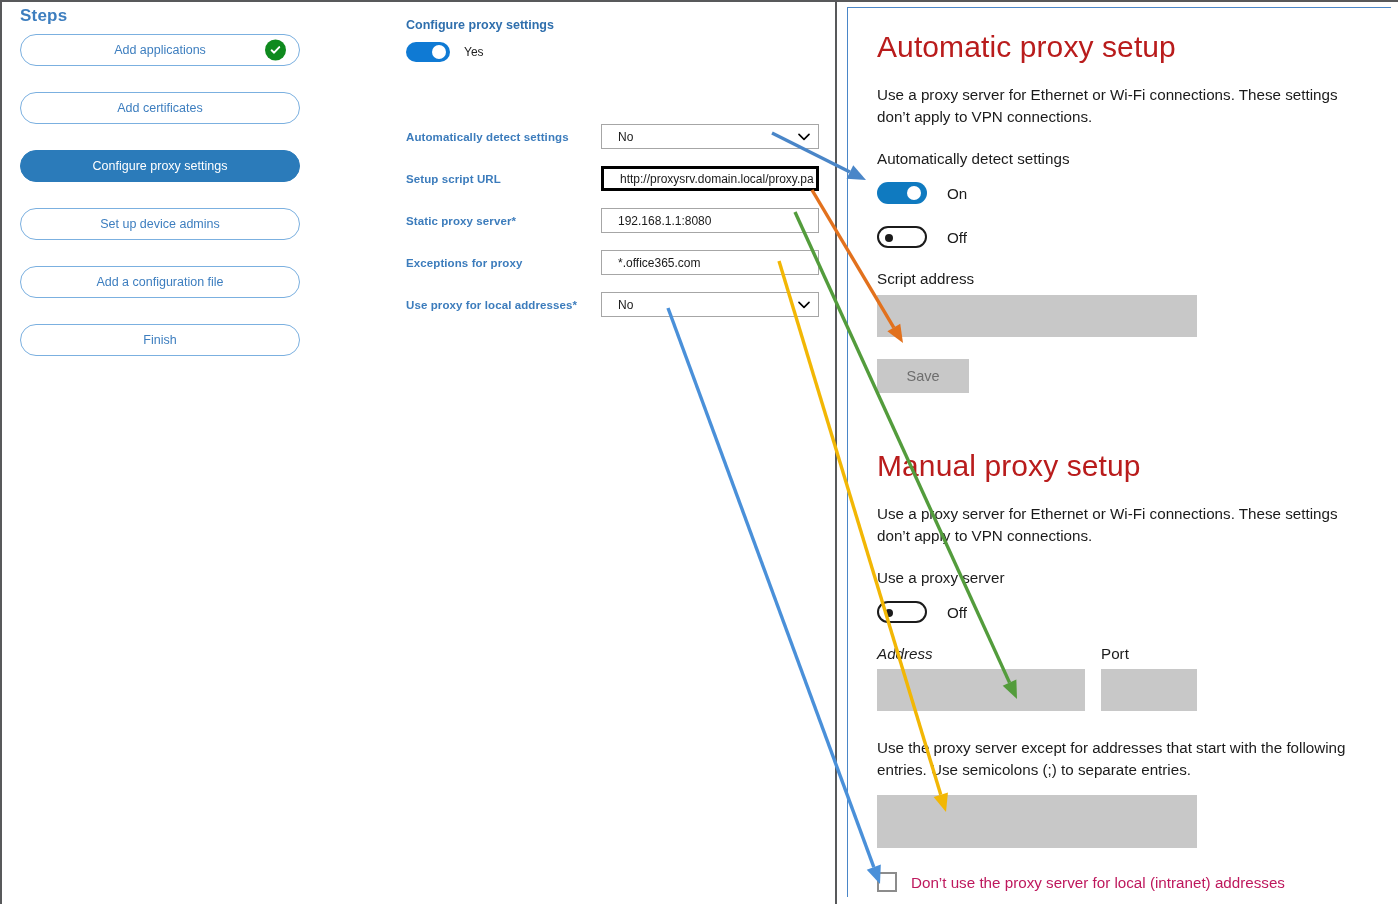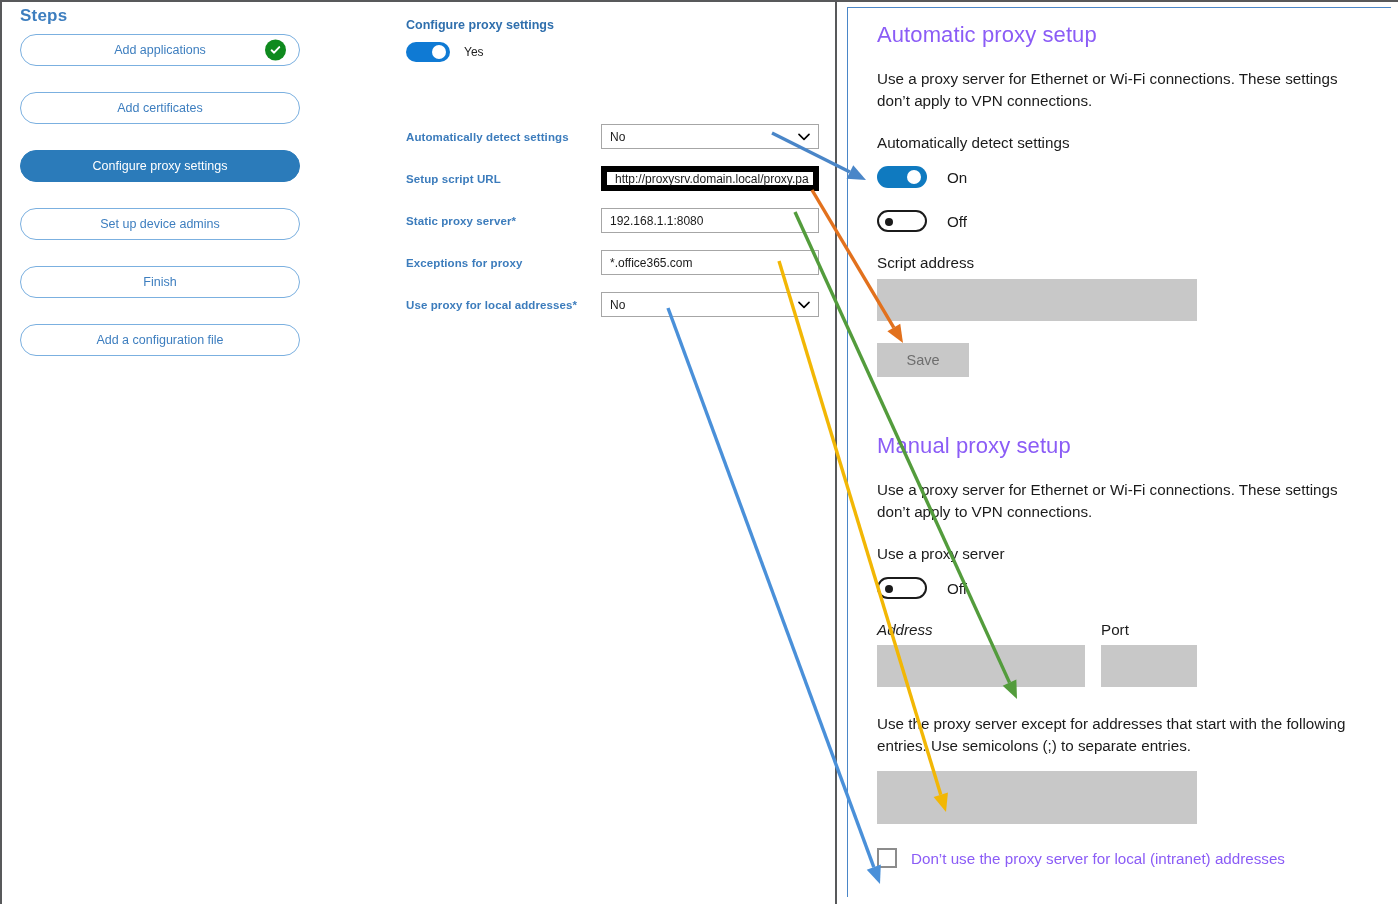--- a/index.html
+++ b/index.html
@@ -58,39 +58,39 @@
   .field-label{
     width:195px;flex:none;
     font-size:11.5px;font-weight:bold;color:#3c7cbc;letter-spacing:.1px;
   }
   .req{font-weight:bold;color:#3c7cbc;}
   .field-ctrl{position:relative;width:218px;height:25px;flex:none;}
   .ctrl-box{
     box-sizing:border-box;width:100%;height:100%;
     border:1px solid #a6a6a6;background:#fff;
     font-size:12px;color:#1a1a1a;
-    display:flex;align-items:center;padding-left:8px;
-  }
-  .ctrl-box.focused{border:6px solid #000000;}
+    display:flex;align-items:center;padding-left:16px;
+  }
+  .ctrl-box.focused{border:3px solid #000000;}
   .chev{
     position:absolute;right:9px;top:50%;transform:translateY(-50%);
     width:12px;height:8px;pointer-events:none;
   }
 
   
   #win-panel{
     position:absolute;left:847px;top:7px;width:544px;height:890px;
     box-sizing:border-box;
     border:1px solid #4a86c8;border-bottom:none;border-right:none;
     background:#ffffff;
     overflow:hidden;
   }
   #win-inner{position:absolute;left:29px;top:14px;width:500px;}
   .win-h1{
-    font-size:22px;font-weight:400;color:#8b5cf6;margin:0 0 20px 0;letter-spacing:.1px;
+    font-size:30px;font-weight:400;color:#b91c1c;margin:8px 0 20px 0;letter-spacing:.1px;
   }
   .win-p{
     font-size:15.2px;line-height:1.45;color:#1b1b1b;margin:0 0 22px 0;max-width:482px;
   }
   .win-lbl{font-size:15.2px;color:#1b1b1b;margin:0 0 8px 0;}
   .win-toggle-row{display:flex;align-items:center;gap:20px;margin:15px 0 22px 0;}
   .wt{width:50px;height:22px;border-radius:11px;position:relative;flex:none;}
   .wt.on{background:#0f7ac0;}
   .wt.off{background:#fff;border:2px solid #1b1b1b;box-sizing:border-box;}
   .wt.on .wknob{position:absolute;top:4px;right:6px;width:14px;height:14px;border-radius:50%;background:#fff;}
@@ -106,21 +106,21 @@
   .addr-col{width:208px;font-style:italic;}
   .port-col{width:96px;}
   .col-lbl{font-size:15.2px;color:#1b1b1b;margin:0 0 7px 0;}
   .col-field{background:#c8c8c8;height:42px;width:100%;}
   .exc-field{background:#c8c8c8;height:53px;width:320px;margin:0 0 24px 0;}
   .cbrow{display:flex;align-items:center;gap:14px;}
   .cbox{
     width:20px;height:20px;box-sizing:border-box;
     border:2px solid #8c8c8c;background:#fff;flex:none;
   }
-  .cbtext{font-size:15.2px;color:#8b5cf6;white-space:nowrap;}
+  .cbtext{font-size:15.2px;color:#be185d;white-space:nowrap;}
 
   
   #arrows{position:absolute;left:0;top:0;width:1398px;height:904px;pointer-events:none;}
 </style>
 </head>
 <body>
 
 <div id="app-frame">
   <div class="frame-top"></div>
   <div class="frame-left"></div>
@@ -146,25 +146,25 @@
   <div class="step-btn selected">
     <span class="step-label">Configure proxy settings</span>
   </div>
 
   <div class="step-btn">
     <span class="step-label">Set up device admins</span>
   </div>
 
 
   <div class="step-btn">
+    <span class="step-label">Add a configuration file</span>
+  </div>
+
+  <div class="step-btn">
     <span class="step-label">Finish</span>
-  </div>
-
-  <div class="step-btn">
-    <span class="step-label">Add a configuration file</span>
   </div>
 </div>
 
 <div id="form-panel">
   <div class="form-heading">Configure proxy settings</div>
 
   <div class="toggle-row">
     <div class="toggle">
       <div class="knob"></div>
     </div>

